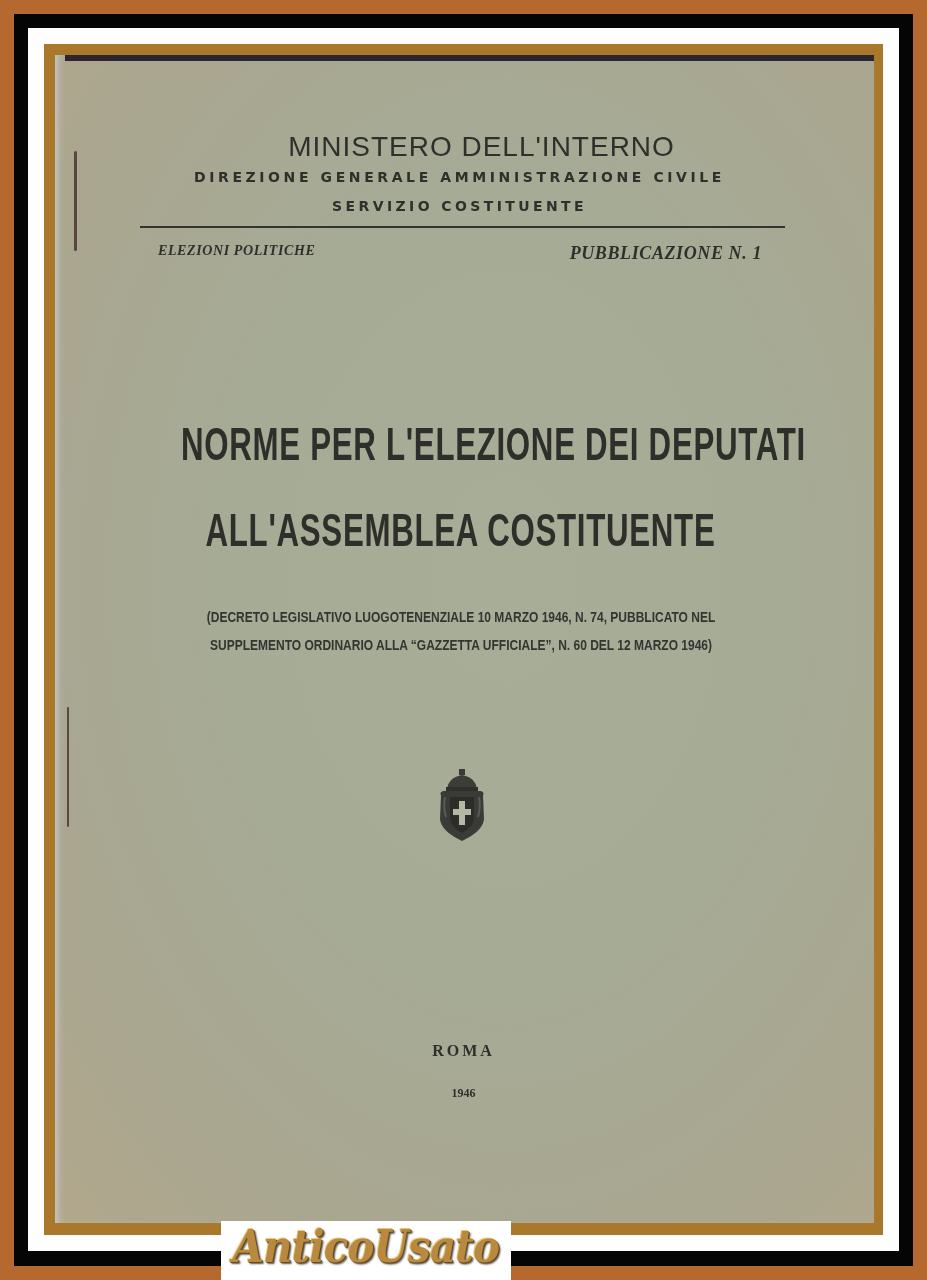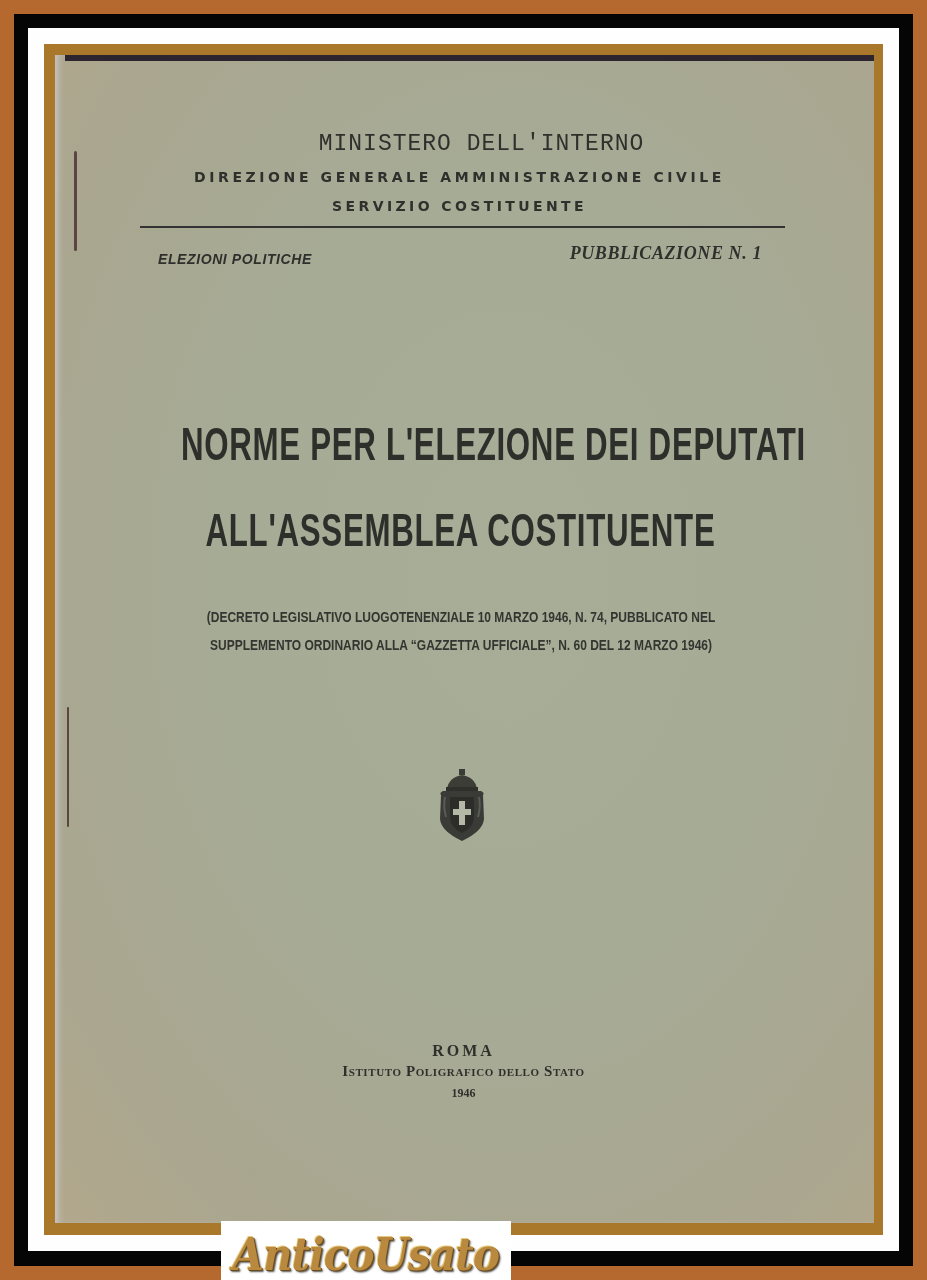--- a/index.html
+++ b/index.html
@@ -11,45 +11,45 @@
     position:absolute; left:55px; top:55px; right:53px; bottom:57px;
     background: radial-gradient(ellipse at 55% 45%, #a8ad98 0%, #a6ab96 45%, #aaa68f 80%, #b2a88c 100%);
     box-shadow: inset 6px 0 6px -3px #c9c6c9;
   }
   .paper-topedge { position:absolute; left:10px; right:0; top:0; height:6px; background:#2c2530; }
   .staple { position:absolute; width:3px; background:#5a4540; border-radius:2px; }
   .staple.s1 { left:19px; top:96px; height:100px; }
   .staple.s2 { left:12px; top:652px; height:120px; width:2px; }
 
   .txt { position:absolute; left:0; right:0; text-align:center; color:#2f302c; }
-  .ministero { top:76px; font-family:Liberation Mono, monospace; font-size:23px; letter-spacing:1px; left:-10px;padding-left:44px; }
+  .ministero { top:76px; font-family:Liberation Sans, sans-serif; font-size:28px; letter-spacing:1px; left:-10px;padding-left:44px; }
   .direzione { top:114px; font-family:"DejaVu Sans", sans-serif; font-weight:bold; font-size:14px; letter-spacing:3.6px; left:-10px; }
   .servizio { top:143px; font-family:"DejaVu Sans", sans-serif; font-weight:bold; font-size:14px; letter-spacing:3.4px; left:-10px; }
   .rule { position:absolute; left:85px; width:645px; top:171px; height:2px; background:#333; }
-  .sub-left { position:absolute; left:103px; top:188px; font-family:Liberation Sans, sans-serif; font-style:italic; font-weight:bold; font-size:14px; color:#2f302c; letter-spacing:0.6px;margin-top:8px; }
+  .sub-left { position:absolute; left:103px; top:188px; font-family:Liberation Serif, serif; font-style:italic; font-weight:bold; font-size:14px; color:#2f302c; letter-spacing:0.6px; }
   .sub-right { position:absolute; right:112px; top:188px; font-family:"Liberation Serif", serif; font-style:italic; font-weight:bold; font-size:18px; color:#2f302c; letter-spacing:0.6px; }
 
   .title1, .title2 {
     font-family:"Liberation Sans", sans-serif; font-weight:bold; color:#2e2f2b;
     transform:scaleX(0.68); transform-origin:center; white-space:nowrap;
   }
   .title1 { top:362px; font-size:46px; letter-spacing:1px; left:-6px; }
   .title2 { top:448px; font-size:46px; letter-spacing:1px; left:-8px; }
 
   .decree { font-family:"Liberation Sans", sans-serif; font-weight:bold; font-size:15px; color:#343530; transform:scaleX(0.8); transform-origin:center; white-space:nowrap; left:-7px; }
   .decree.l1 { top:553px; }
   .decree.l2 { top:581px; }
 
   .emblem { position:absolute; left:382px; top:712px; width:50px; height:76px; }
 
   .roma { top:987px; font-family:"Liberation Serif", serif; font-weight:bold; font-size:16px; letter-spacing:3px; left:-2px; }
   .istituto { top:1008px; font-family:"Liberation Serif", serif; font-size:15px; font-variant:small-caps; letter-spacing:0.6px; left:-2px; font-weight:bold; }
   .anno { top:1031px; font-family:"Liberation Serif", serif; font-weight:bold; font-size:12px; left:-2px; }
 
-  .logo-box { position:absolute; left:221px; top:1221px; width:290px; height:59px; background:#ffffff; display:flex; align-items:flex-end; justify-content:center; }
+  .logo-box { position:absolute; left:221px; top:1221px; width:290px; height:59px; background:#ffffff; display:flex; align-items:flex-start; justify-content:center; }
   .logo-text {
     font-family:"DejaVu Serif", serif; font-style:italic; font-weight:bold; font-size:44px;
     color:#b8893e; letter-spacing:-1px;
     text-shadow: 1px 1px 0 #6a4a18, 2px 2px 2px #555, -1px -1px 0 #e8c87a;
     transform:scaleX(0.92);
   }
 </style>
 </head>
 <body>
 
@@ -86,19 +86,18 @@
       <path d="M8 30 Q6 40 9 50 M42 30 Q44 40 41 50" stroke="#5a5b55" stroke-width="2" fill="none"></path>
 
       <path d="M13 30 L37 30 L37 50 Q37 60 25 66 Q13 60 13 50 Z" fill="#2c2d29"></path>
 
       <rect x="22" y="34" width="6" height="24" fill="#b4b8a6"></rect>
       <rect x="16" y="42" width="18" height="6" fill="#b4b8a6"></rect>
     </svg>
   </div>
 
   <div class="txt roma">ROMA</div>
-  <div class="txt istituto">Istituto Poligrafico dello Stato</div>
   <div class="txt anno">1946</div>
 </div>
 
 <div class="logo-box">
   <span class="logo-text">AnticoUsato</span>
 </div>
 
 </body></html>

